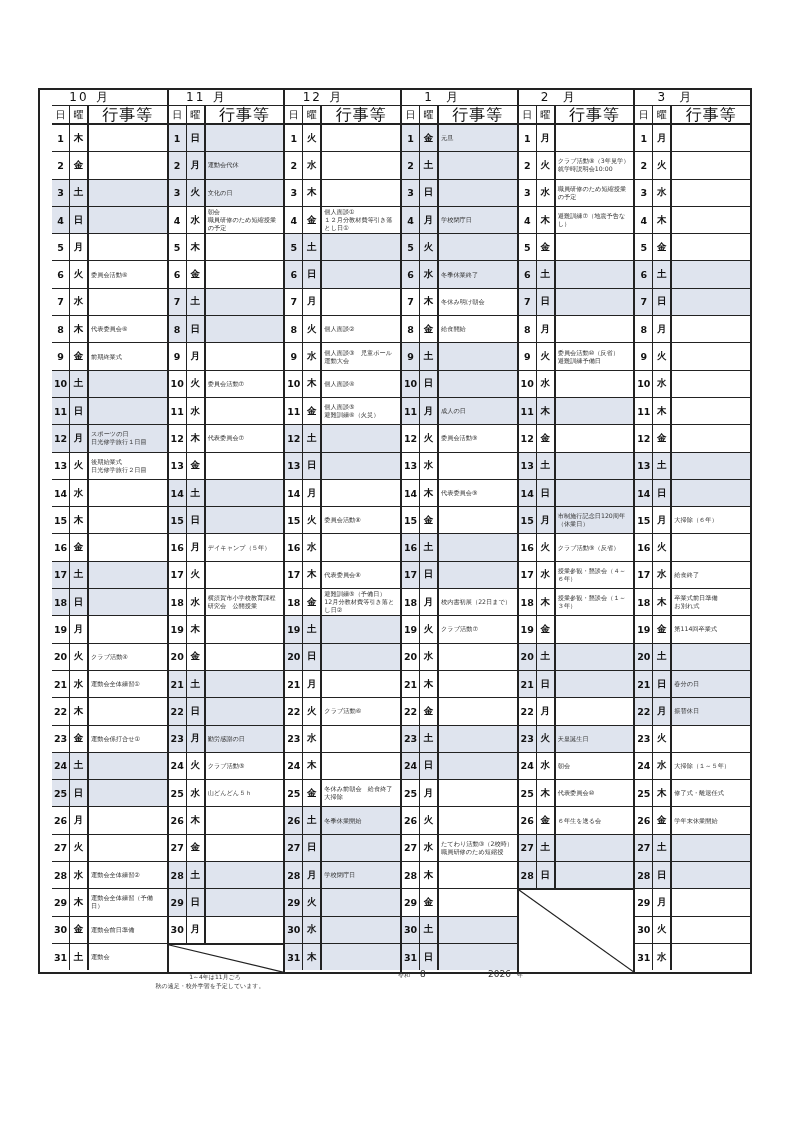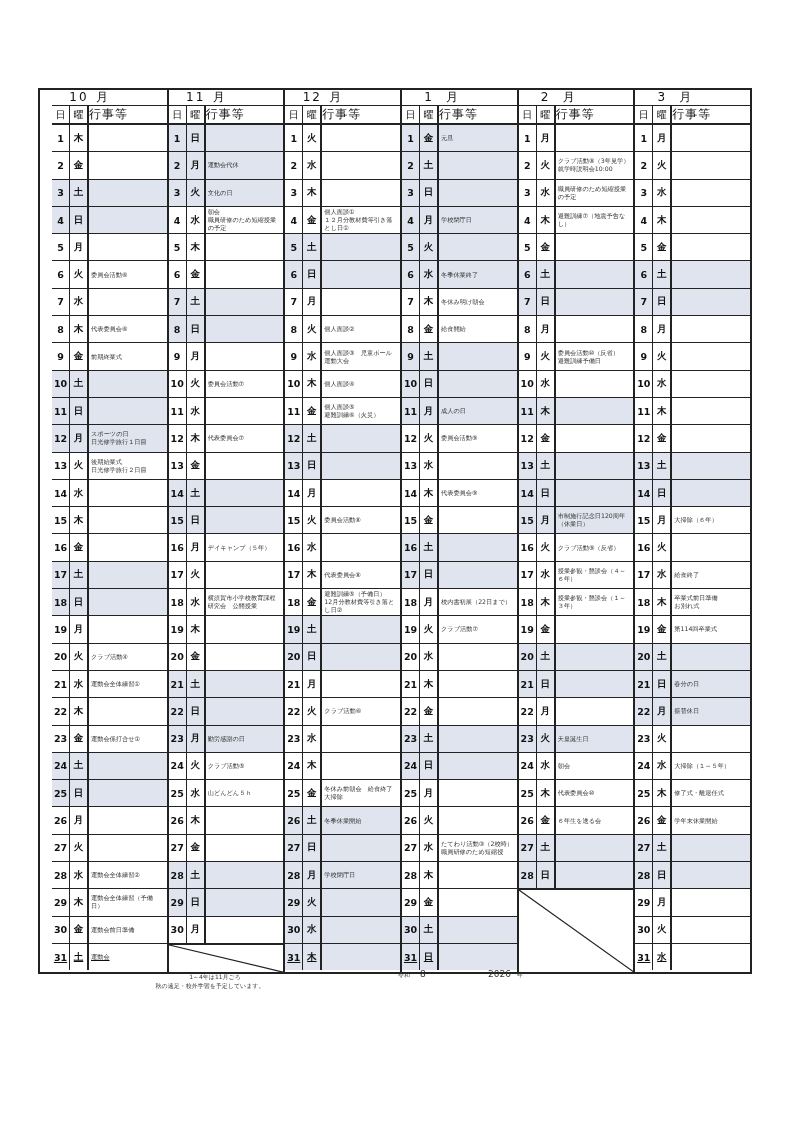--- a/index.html
+++ b/index.html
@@ -6,23 +6,23 @@
   body { width:794px; height:1123px; position:relative; font-family:"DejaVu Sans", sans-serif; color:#111; }
   .page { position:absolute; left:38px; top:88px; width:714px; }
   .grid { display:flex; border:2px solid #222; border-right:none;padding-left:12px; }
   .month { width:118px; border-right:2px solid #222; position:relative; }
   .month:nth-child(1), .month:nth-child(3), .month:nth-child(5) { width:118px; }
   .mhead { height:15px; border-bottom:1px solid #222; font-size:12px; line-height:15px; padding-left:10px; letter-spacing:2px; white-space:nowrap; }
   .mhead .mn { display:inline-block; width:34px; text-align:center; }
   .chead { display:flex; height:17px; border-bottom:2px solid #222; font-size:10px; line-height:17px; }
   .chead .cd { width:17px; text-align:center; border-right:1px solid #222; }
   .chead .cw { width:17px; text-align:center; border-right:2px solid #222; }
-  .chead .ce { flex:1; text-align:left; font-size:12px; letter-spacing:1px; }
+  .chead .ce { flex:1; text-align:center; font-size:16px; letter-spacing:1px; }
   .row { display:flex; height:26.3px; border-bottom:1px solid #222; }
-  .row:last-child { border-bottom:none;text-decoration:underline; }
+  .row:last-child { border-bottom:none; }
   .row .d { width:17px; border-right:1px solid #222; font-weight:bold; font-size:9.5px; display:flex; align-items:center; justify-content:center; font-family:"DejaVu Sans", sans-serif; }
   .row .w { width:17px; border-right:2px solid #222; font-weight:bold; font-size:9.5px; display:flex; align-items:center; justify-content:center; }
   .row .e { flex:1; font-size:6.2px; line-height:8px; padding:1px 2px; display:flex; align-items:center; white-space:pre-line; color:#333; overflow:hidden; }
   .row.hol .d, .row.hol .w, .row.hol .e { background:#dfe4ee; }
   .blank { position:relative; }
   .blank svg { position:absolute; left:0; top:0; width:100%; height:100%; }
   .footer { position:absolute; font-size:6px; color:#333; }
 </style>
 </head>
 <body>

